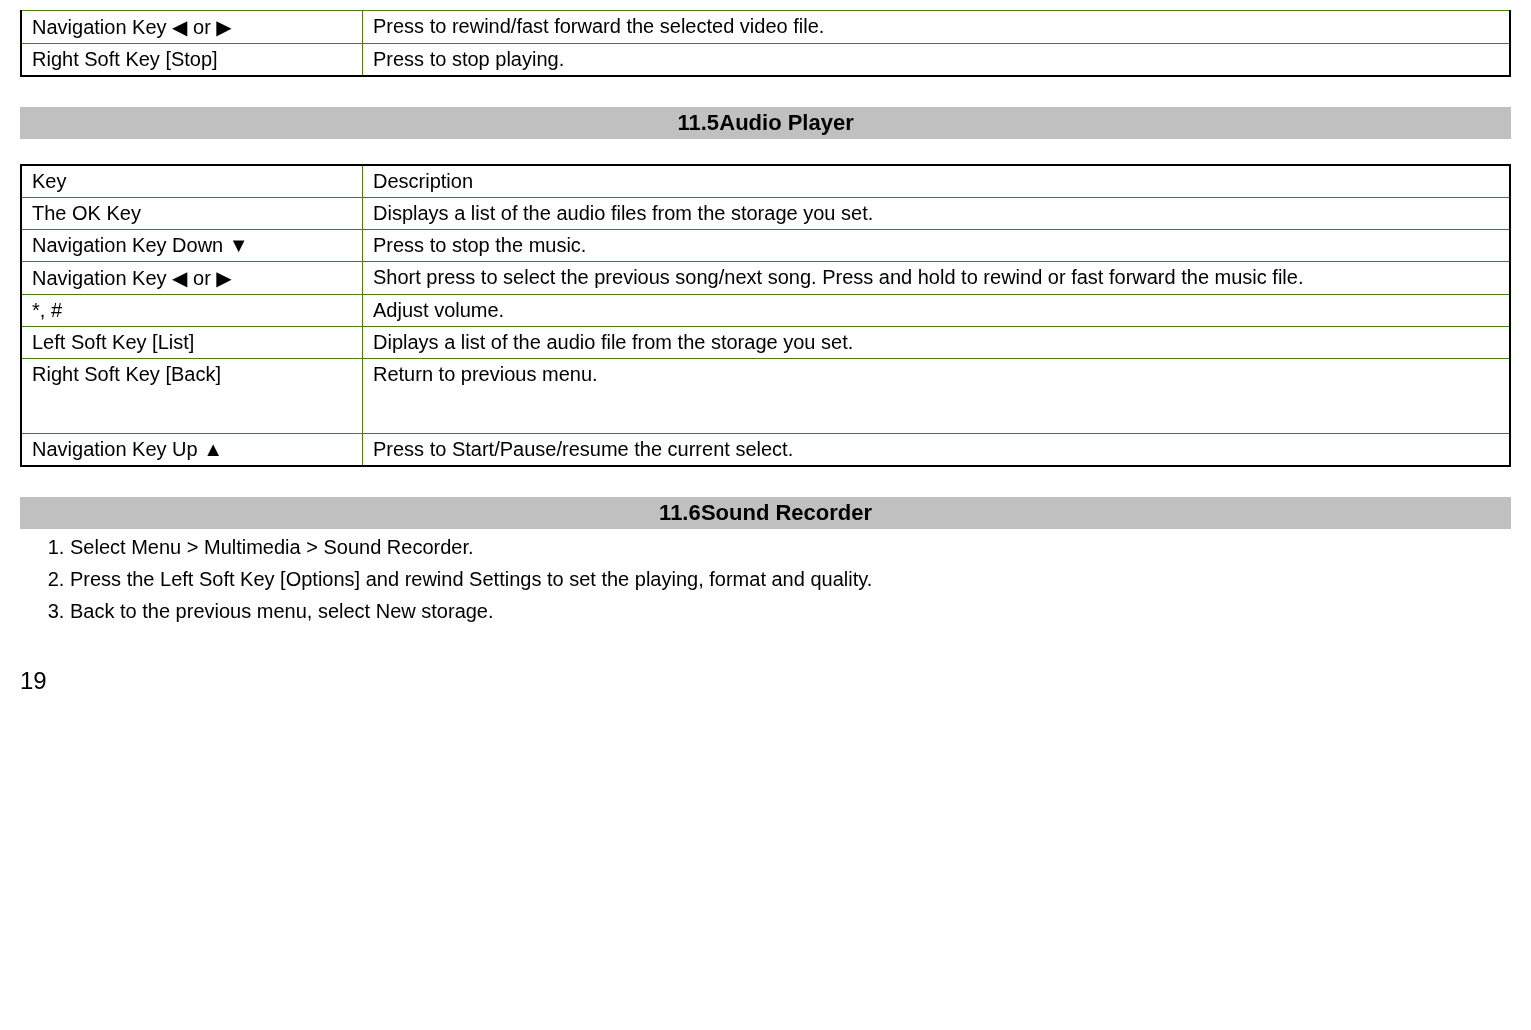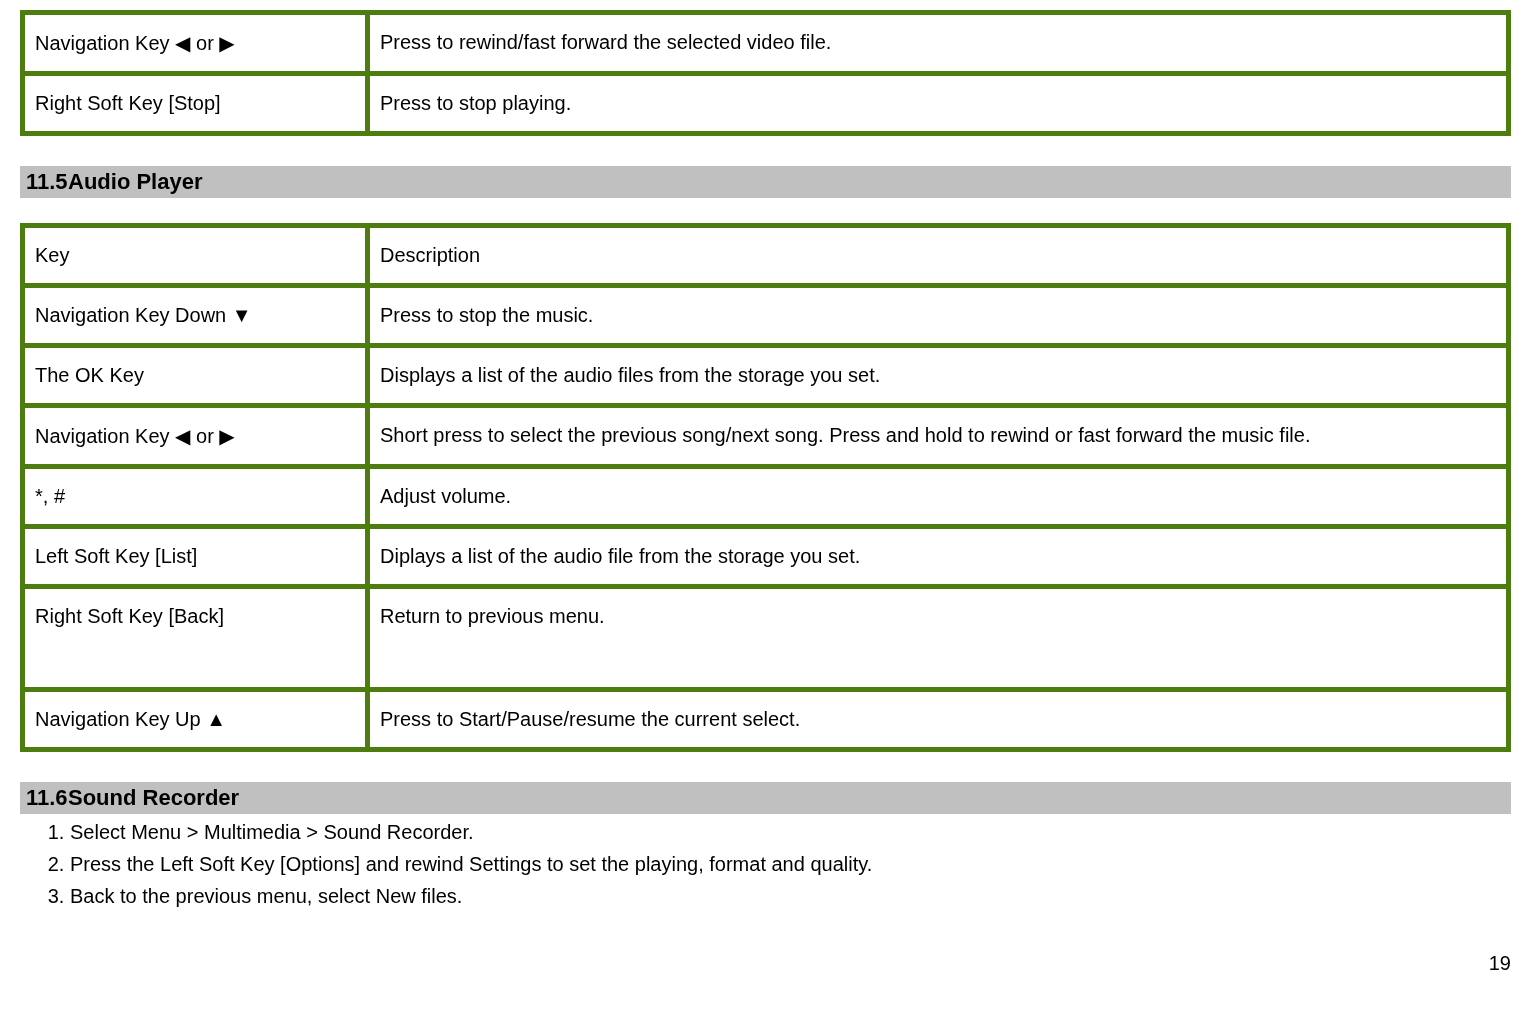--- a/index.html
+++ b/index.html
@@ -18,60 +18,61 @@
     margin-bottom: 30px;
   }
   table.top {
     border: 2px solid #000;
     border-top: none;
   }
   table.main {
     border: 2px solid #000;
   }
   td, th {
-    border: 5px solid #4d7c0f;
-    padding: 16px 10px;
+    border: 1px solid #4d7c0f;
+    padding: 4px 10px;
     text-align: left;
     vertical-align: top;
     font-weight: normal;
   }
   th {
     font-weight: normal;
   }
   .col-key {
     width: 320px;
   }
   .section-head {
     background: #c0c0c0;
     font-weight: bold;
     font-size: 22px;
     padding: 3px 6px;
     margin-top: 30px;
     margin-bottom: 2px;
+    text-align: center;
   }
   .section-head .num {
     display: inline-block;
     min-width: 42px;
   }
   .steps {
     margin: 2px 0 0 0;
     padding: 0 0 0 50px;
   }
   .steps li {
     padding: 2px 0;
     line-height: 1.4;
   }
   .steps li::marker {
     font-weight: normal;
   }
   .bold { font-weight: normal; }
   .pg {
-    text-align: right;
+    text-align: left;
     margin-top: 40px;
-    font-size: 20px;
+    font-size: 24px;
   }
   .tall { height: 66px; }
 </style>
 </head>
 <body>
 
 
 
 
 <table class="top">
@@ -92,26 +93,26 @@
   <span class="num">11.5</span><span>Audio Player</span>
 </div>
 <br>
 <table class="main">
   <tbody>
       <tr>
     <th class="col-key">Key</th>
     <th>Description</th>
   </tr>
   <tr>
+    <td class="col-key">The OK Key</td>
+    <td>Displays a list of the audio files from the storage you set.</td>
+  </tr>
+  <tr>
     <td class="col-key">Navigation Key Down ▼</td>
     <td>Press to stop the music.</td>
-  </tr>
-  <tr>
-    <td class="col-key">The OK Key</td>
-    <td>Displays a list of the audio files from the storage you set.</td>
   </tr>
   <tr>
     <td class="col-key">Navigation Key  ◀  or  ▶</td>
     <td>Short press to select the previous song/next song. Press and hold to rewind or fast forward the music file.</td>
   </tr>
   <tr>
     <td class="col-key">*, #</td>
     <td>Adjust volume.</td>
   </tr>
   <tr>
@@ -135,20 +136,20 @@
 </div>
 
 <ol class="steps">
   <li>
     <span>Select </span><span class="bold">Menu &gt; Multimedia &gt; Sound Recorder.</span>
   </li>
   <li>
     <span>Press the Left Soft Key [Options] and rewind </span><span class="bold">Settings</span><span> to set the playing, format and quality.</span>
   </li>
   <li>
-    <span>Back to the previous menu, select </span><span class="bold">New files</span><span>.</span>
+    <span>Back to the previous menu, select </span><span class="bold">New storage</span><span>.</span>
   </li>
 </ol>
 
 <div class="pg">19</div>
 
 
 
 
 </body></html>

